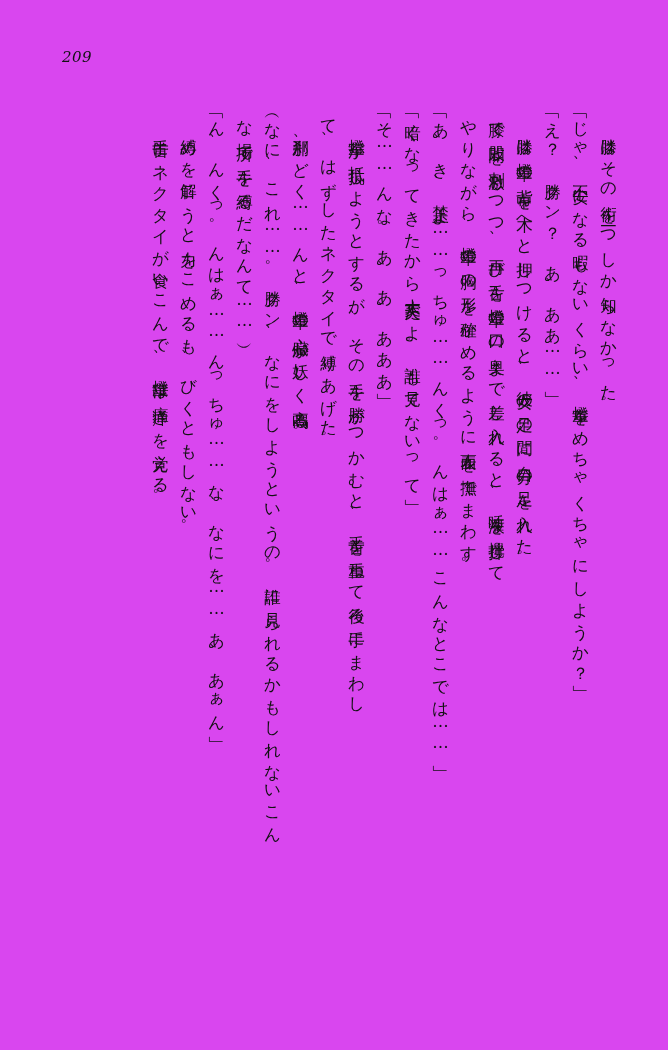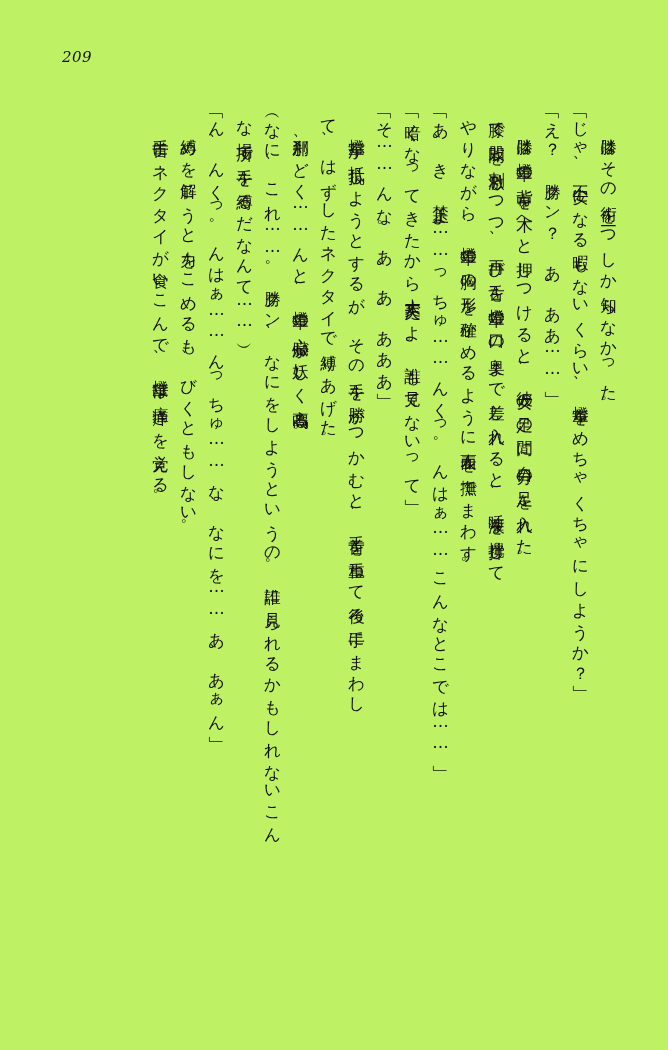--- a/index.html
+++ b/index.html
@@ -14,21 +14,21 @@
     color: #111111;
     position: relative;
     overflow: hidden;
   }
   .page {
     position: absolute;
     left: 0;
     top: 0;
     width: 668px;
     height: 1050px;
-    background: #bef264;
+    background: #d946ef;
   }
   .page-number {
     position: absolute;
     top: 48px;
     left: 62px;
     font-size: 15px;
     font-family: "DejaVu Serif", "Liberation Serif", serif;
     font-style: italic;
     letter-spacing: 0.5px;
     color: #111111;

